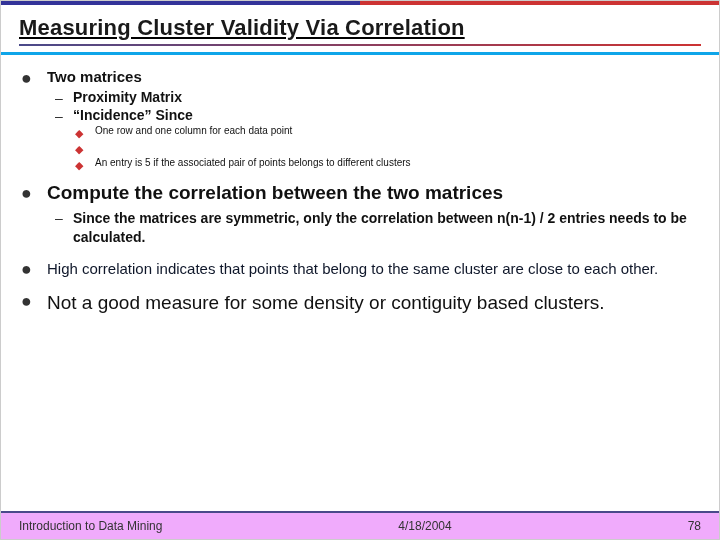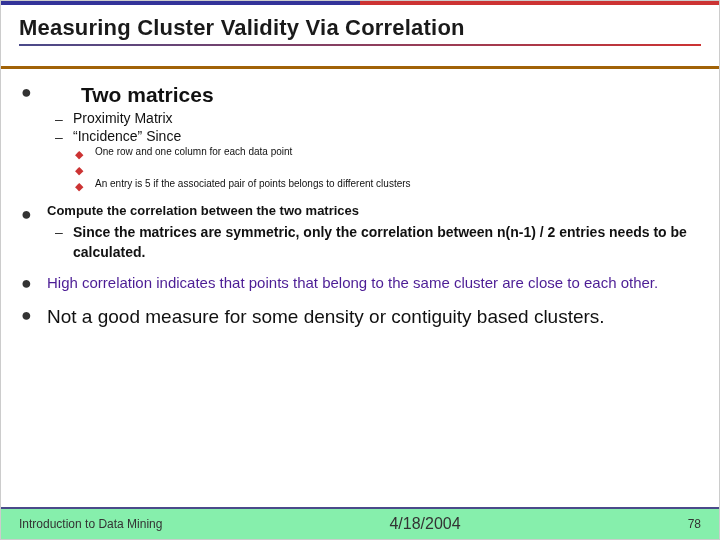--- a/index.html
+++ b/index.html
@@ -16,22 +16,23 @@
     .slide {
       width: 720px;
       height: 540px;
       display: flex;
       flex-direction: column;
       border: 1px solid #ccc;
     }
 
     .header {
       background: #fff;
-      padding: 10px 18px 20px 18px;
-      border-bottom: 3px solid #a16207;
+      padding: 10px 18px 6px 18px;
+      border-bottom: 3px solid #0ea5e9;
+      text-decoration: underline;
     }
 
     .header-title {
       font-size: 22px;
       font-weight: bold;
       color: #1a1a1a;
       letter-spacing: 0.2px;
     }
 
     .header-underline {
@@ -64,25 +65,24 @@
     }
 
     .section-body {
       flex: 1;
       display: flex;
       flex-direction: column;
       gap: 2px;
     }
 
     .section-title {
-      font-size: 21px;
+      font-size: 15px;
       font-weight: bold;
       color: #111;
       line-height: 1.3;
-      margin-left: 34px;
     }
 
     .sub-items {
       display: flex;
       flex-direction: column;
       gap: 1px;
       margin-left: 8px;
     }
 
     .dash-item {
@@ -96,21 +96,21 @@
       color: #333;
       font-size: 14px;
       flex-shrink: 0;
       width: 12px;
       margin-top: 1px;
     }
 
     .dash-text {
       font-size: 14px;
       color: #111;
-      font-weight: normal;
+      font-weight: bold;
     }
 
     .diamond-items {
       display: flex;
       flex-direction: column;
       gap: 1px;
       margin-left: 20px;
     }
 
     .diamond-item {
@@ -134,21 +134,21 @@
     }
 
     .compute-section {
       display: flex;
       flex-direction: row;
       align-items: flex-start;
       gap: 10px;
     }
 
     .compute-title {
-      font-size: 13px;
+      font-size: 19px;
       font-weight: bold;
       color: #111;
     }
 
     .since-item {
       display: flex;
       flex-direction: row;
       gap: 6px;
       align-items: flex-start;
       margin-left: 8px;
@@ -164,21 +164,21 @@
 
     .high-section {
       display: flex;
       flex-direction: row;
       align-items: flex-start;
       gap: 10px;
     }
 
     .high-text {
       font-size: 15px;
-      color: #4c1d95;
+      color: #0f172a;
       line-height: 1.4;
     }
 
     .not-section {
       display: flex;
       flex-direction: row;
       align-items: flex-start;
       gap: 10px;
     }
 
@@ -188,30 +188,30 @@
       line-height: 1.4;
     }
 
     .footer {
       display: flex;
       flex-direction: row;
       justify-content: space-between;
       align-items: center;
       padding: 6px 18px;
       border-top: 2px solid #4a4a8a;
-      background: #86efac;
+      background: #f0abfc;
     }
 
     .footer-left {
       font-size: 12px;
       color: #333;
     }
 
     .footer-mid {
-      font-size: 16px;
+      font-size: 12px;
       color: #333;
     }
 
     .footer-right {
       font-size: 12px;
       color: #333;
       text-align: right;
     }
 
     .top-border-bar {

